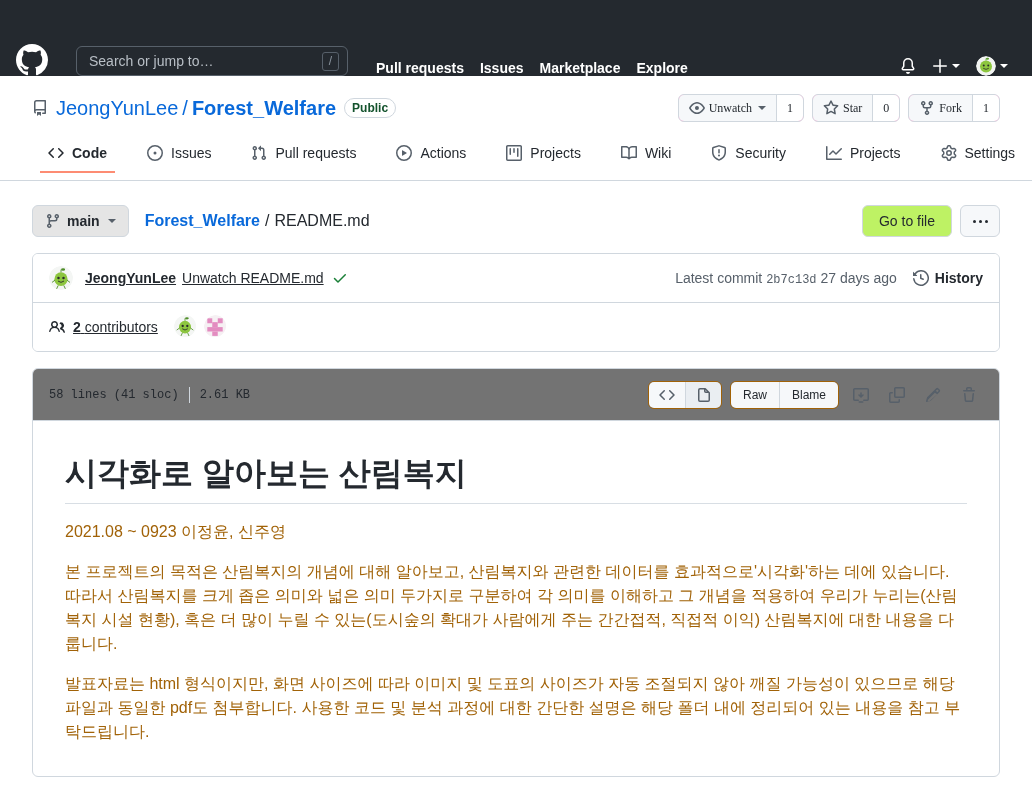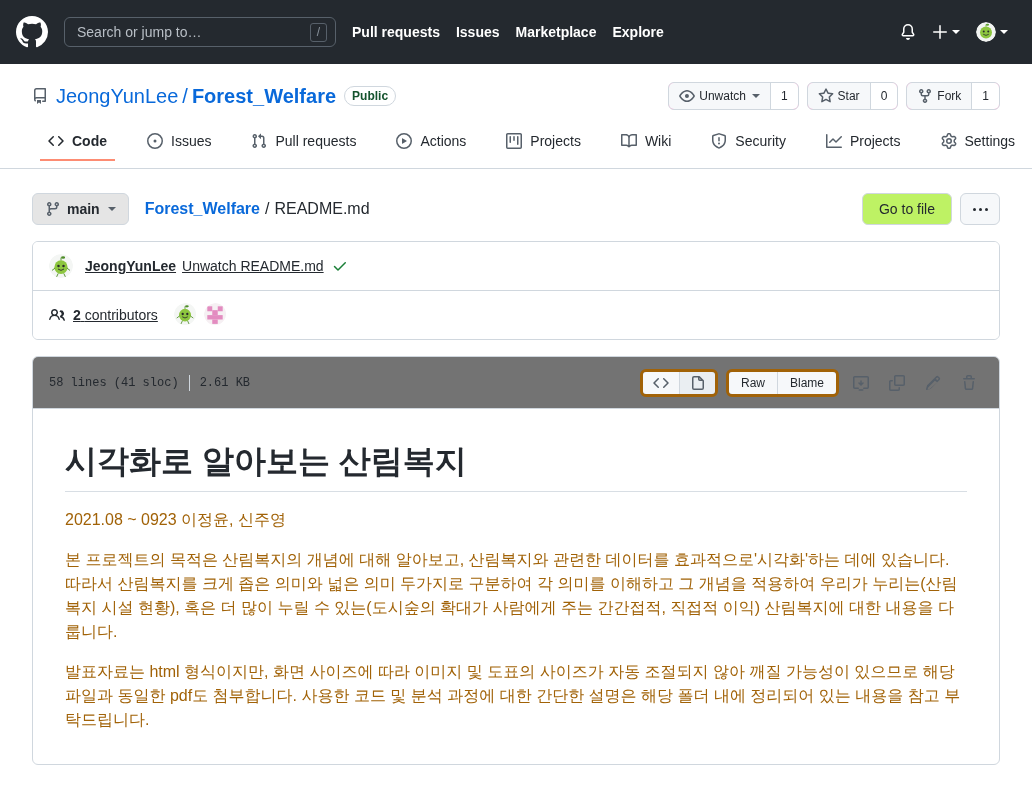--- a/index.html
+++ b/index.html
@@ -8,25 +8,26 @@
     width: 1032px; height: 794px;
     overflow: hidden;
     background: #ffffff;
     font-family: "Liberation Sans", "DejaVu Sans", sans-serif;
     -webkit-font-smoothing: antialiased;
   }
 
   
   .gh-header {
     background: #24292f;
-    height: 64px;
-    display: flex;
-    align-items: center;
+    height: 76px;
+    display: flex;
+    align-items: flex-end;
     padding: 0 16px;
     color: #ffffff;
+    gap: 12px;
   }
   .gh-logo { width: 32px; height: 32px; margin-left: 0px; flex: none; }
   .gh-logo svg { display: block; fill: #ffffff; }
 
   .search-box {
     margin-left: 16px;
     width: 272px;
     height: 30px;
     border: 1px solid #57606a;
     border-radius: 6px;
@@ -125,20 +126,21 @@
     gap: 8px;
   }
   .btn-group {
     display: flex;
     align-items: stretch;
     border: 1px solid #d0d7de;
     border-radius: 6px;
     overflow: hidden;
     background: #f9a8d4;
     height: 28px;
+    font-family: Liberation Serif, serif;
   }
   .btn-group .btn-main {
     display: flex;
     align-items: center;
     gap: 4px;
     padding: 0 10px;
     font-size: 12px;
     font-weight: 500;
     color: #24292f;
     background: #f6f8fa;
@@ -373,21 +375,21 @@
     margin: 0 10px;
   }
   .file-actions {
     margin-left: auto;
     display: flex;
     align-items: center;
     gap: 8px;
   }
   .seg-group {
     display: flex;
-    border: 3px solid #a16207;
+    border: 1px solid #a16207;
     border-radius: 6px;
     overflow: hidden;
     height: 28px;
   }
   .seg {
     width: 36px;
     display: flex;
     align-items: center;
     justify-content: center;
     background: #f6f8fa;
@@ -635,20 +637,33 @@
         </svg>
       </span>
       <a class="commit-author" href="#">JeongYunLee</a>
       <a class="commit-msg" href="#">Unwatch README.md</a>
       <span class="check-icon">
         <svg width="16" height="16" viewBox="0 0 16 16" aria-hidden="true">
             <path d="M13.78 4.22a.75.75 0 0 1 0 1.06l-7.25 7.25a.75.75 0 0 1-1.06 0L1.97 9.03a.751.751 0 0 1 .018-1.042.751.751 0 0 1 1.042-.018L6 10.94l6.72-6.72a.75.75 0 0 1 1.06 0z"></path>
           </svg>
       </span>
 
+      <div class="commit-meta">
+        <span class="latest-commit">
+          <span>Latest commit</span>
+          <span class="sha">2b7c13d</span>
+          <span>27 days ago</span>
+        </span>
+        <a class="history-link" href="#">
+          <svg width="16" height="16" viewBox="0 0 16 16" aria-hidden="true">
+              <path d="m.427 1.927 1.215 1.215a8.002 8.002 0 1 1-1.6 5.685.75.75 0 1 1 1.493-.154 6.5 6.5 0 1 0 1.18-4.458l1.358 1.358A.25.25 0 0 1 3.896 6H.25A.25.25 0 0 1 0 5.75V2.104a.25.25 0 0 1 .427-.177zM7.75 4a.75.75 0 0 1 .75.75v2.992l2.028.812a.75.75 0 0 1-.557 1.392l-2.5-1A.751.751 0 0 1 7 8.25v-3.5A.75.75 0 0 1 7.75 4z"></path>
+            </svg>
+          <span>History</span>
+        </a>
+      </div>
     </div>
 
     <div class="contrib-row">
       <svg class="people" width="16" height="16" viewBox="0 0 16 16" aria-hidden="true">
           <path d="M5.5 3.5a2 2 0 1 0 0 4 2 2 0 0 0 0-4zM2 5.5a3.5 3.5 0 1 1 5.898 2.549 5.508 5.508 0 0 1 3.034 4.084.75.75 0 1 1-1.482.235 4 4 0 0 0-7.9 0 .75.75 0 0 1-1.482-.236A5.507 5.507 0 0 1 3.102 8.05 3.493 3.493 0 0 1 2 5.5zM11 4a.75.75 0 0 1 .75-.75 3.25 3.25 0 0 1 1.518 6.123 5.48 5.48 0 0 1 2.666 3.54.75.75 0 0 1-1.455.364 3.982 3.982 0 0 0-2.881-2.84.75.75 0 0 1-.565-.728v-.577a.75.75 0 0 1 .455-.689 1.75 1.75 0 0 0-.683-3.361A.75.75 0 0 1 11 4z"></path>
         </svg>
       <a class="contrib-text" href="#">
         <b>2</b>
         <span>contributors</span>
       </a>

